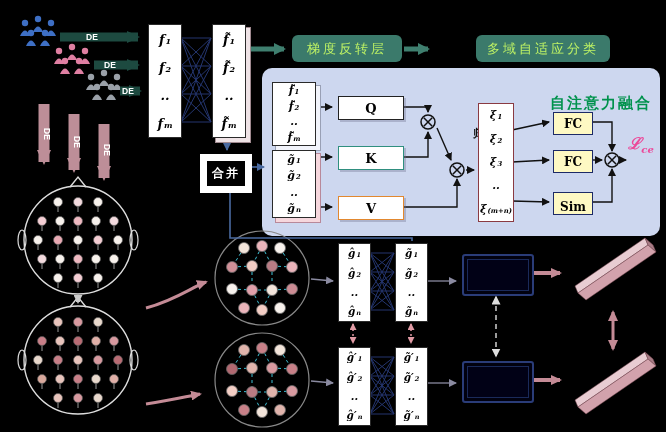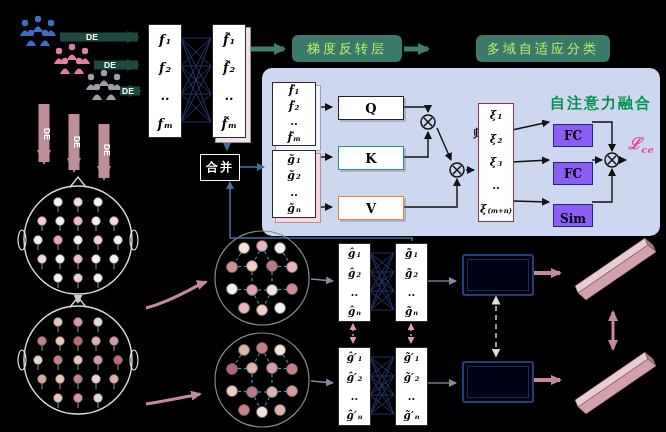--- a/index.html
+++ b/index.html
@@ -7,38 +7,38 @@
          font-family:"Liberation Sans",sans-serif;}
   #overlay{position:absolute;left:0;top:0;z-index:1;pointer-events:none;}
   .panel{position:absolute;left:262px;top:68px;width:398px;height:168px;background:#cdd7ef;
          border-radius:10px;z-index:0;}
   .panel-title{position:absolute;left:498px;top:74px;width:154px;text-align:right;
          font-size:15px;font-weight:bold;color:#00924d;letter-spacing:2px;z-index:2;margin-top:20px;}
   .tealbox{position:absolute;height:27px;background:#3b7a6b;color:#bef264;border-radius:6px;
          display:flex;align-items:center;justify-content:center;font-weight:normal;font-size:13px;
          letter-spacing:3px;z-index:2;}
   .mergebox{position:absolute;left:200px;top:154px;width:38px;height:25px;background:#000;
-         border:1px solid #ffffff;color:#fff;display:flex;align-items:center;justify-content:center;
+         border:7px solid #ffffff;color:#fff;display:flex;align-items:center;justify-content:center;
          font-size:12px;font-weight:bold;letter-spacing:2px;z-index:2;}
   .normlabel{position:absolute;left:433px;top:126px;font-size:11px;font-weight:bold;color:#111;z-index:2;margin-left:40px;}
   .vec{position:absolute;background:#fff;border:1px solid #2a2a2a;display:flex;flex-direction:column;
        justify-content:space-around;align-items:center;z-index:2;}
   .vrow{display:flex;align-items:baseline;line-height:1;font-family:"DejaVu Serif",serif;
         font-style:italic;font-weight:bold;color:#000;}
   .vrow sub{font-size:0.62em;margin-left:1px;}
   .f13{font-size:13px;} .f11{font-size:11px;} .f10{font-size:10.5px;}
   .shadow-pink{box-shadow:4px 4px 0 #f6d7dd,4px 4px 0 1px #b8899a;}
   .shadow-lite{box-shadow:4px 4px 0 #efe3e6,4px 4px 0 1px #a08a90;}
   .shadow-blue{box-shadow:4px 4px 0 #f2f4fb,4px 4px 0 1px #99a0b5;}
   .qkv{position:absolute;left:338px;width:64px;height:22px;background:#fff;display:flex;align-items:center;
        justify-content:center;font-family:"DejaVu Serif",serif;font-weight:bold;font-size:13px;color:#000;
        z-index:2;box-shadow:2px 2px 0 rgba(110,110,140,.35);}
-  .fcbox{position:absolute;left:553px;width:38px;height:21px;background:#8b5cf6;border:1.5px solid #1c2a66;
+  .fcbox{position:absolute;left:553px;width:38px;height:21px;background:#fef9c3;border:1.5px solid #1c2a66;
        display:flex;align-items:center;justify-content:center;font-family:"DejaVu Serif",serif;
-       font-weight:bold;font-size:12px;color:#000;z-index:2;margin-top:12px;}
+       font-weight:bold;font-size:12px;color:#000;z-index:2;}
   .loss{position:absolute;left:628px;top:132px;font-family:"DejaVu Serif",serif;font-style:italic;
        font-weight:bold;font-size:16px;color:#ec4899;z-index:2;}
   .loss sub{font-size:10px;}
   .navy{position:absolute;left:462px;width:68px;height:38px;background:#010116;border:2px solid #2a3c78;
        border-radius:3px;box-shadow:inset 0 0 0 3px #01010f,inset 0 0 0 4px #1a2a5a;z-index:2;}
 </style>
 </head>
 <body>
 
 <div id="stage">

